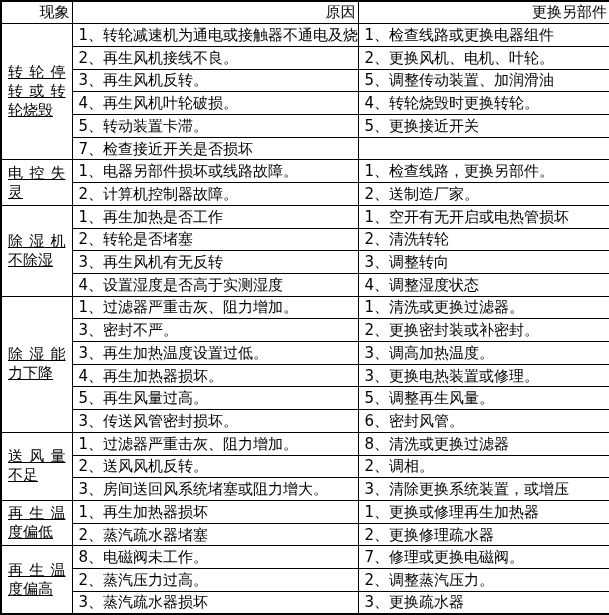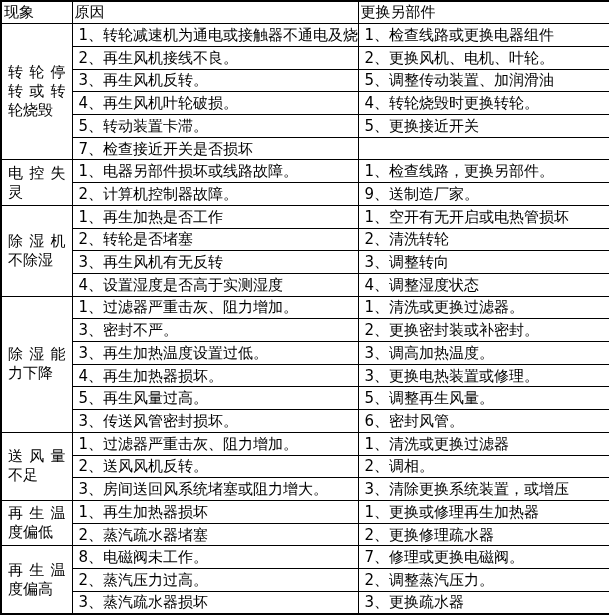--- a/index.html
+++ b/index.html
@@ -14,31 +14,32 @@
     background: #ffffff;
     border: 2px solid #000000;
   }
   table.trouble th, table.trouble td {
     border: 1px solid #000000;
     overflow: hidden;
   }
   table.trouble tr { height: 22.7px; }
   th.hdr {
     font-weight: normal;
-    text-align: left;
+    text-align: right;
     vertical-align: middle;
     height: 21px;
     padding: 0 2px;
   }
   td.ph {
     text-align: justify;
     vertical-align: middle;
     padding: 0 6px;
     line-height: 19px;
     word-break: break-all;
+    text-decoration: underline;
   }
   td.c, td.s {
     text-align: left;
     vertical-align: middle;
     padding: 0 2px 0 6px;
     line-height: 20px;
     white-space: nowrap;
   }
 </style>
 </head>
@@ -84,21 +85,21 @@
         <td class="s"></td>
       </tr>
 
       <tr>
         <td class="ph" rowspan="2">电控失灵</td>
         <td class="c">1、电器另部件损坏或线路故障。</td>
         <td class="s">1、检查线路，更换另部件。</td>
       </tr>
       <tr>
         <td class="c">2、计算机控制器故障。</td>
-        <td class="s">9、送制造厂家。</td>
+        <td class="s">2、送制造厂家。</td>
       </tr>
 
       <tr>
         <td class="ph" rowspan="4">除湿机不除湿</td>
         <td class="c">1、再生加热是否工作</td>
         <td class="s">1、空开有无开启或电热管损坏</td>
       </tr>
       <tr>
         <td class="c">2、转轮是否堵塞</td>
         <td class="s">2、清洗转轮</td>
@@ -134,21 +135,21 @@
         <td class="s">5、调整再生风量。</td>
       </tr>
       <tr>
         <td class="c">3、传送风管密封损坏。</td>
         <td class="s">6、密封风管。</td>
       </tr>
 
       <tr>
         <td class="ph" rowspan="3">送风量不足</td>
         <td class="c">1、过滤器严重击灰、阻力增加。</td>
-        <td class="s">1、清洗或更换过滤器</td>
+        <td class="s">8、清洗或更换过滤器</td>
       </tr>
       <tr>
         <td class="c">2、送风风机反转。</td>
         <td class="s">2、调相。</td>
       </tr>
       <tr>
         <td class="c">3、房间送回风系统堵塞或阻力增大。</td>
         <td class="s">3、清除更换系统装置，或增压</td>
       </tr>
 

